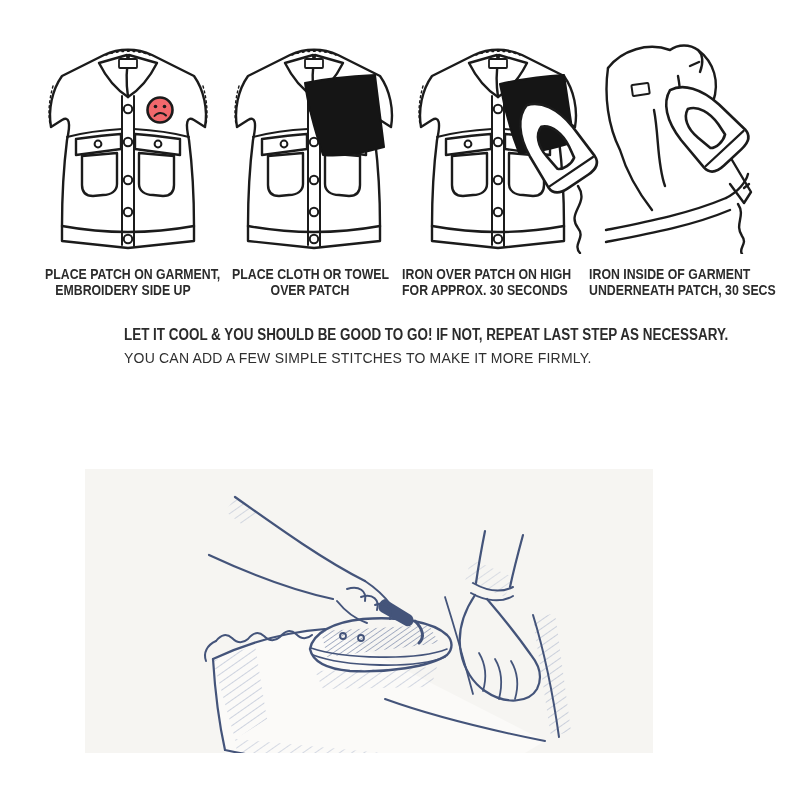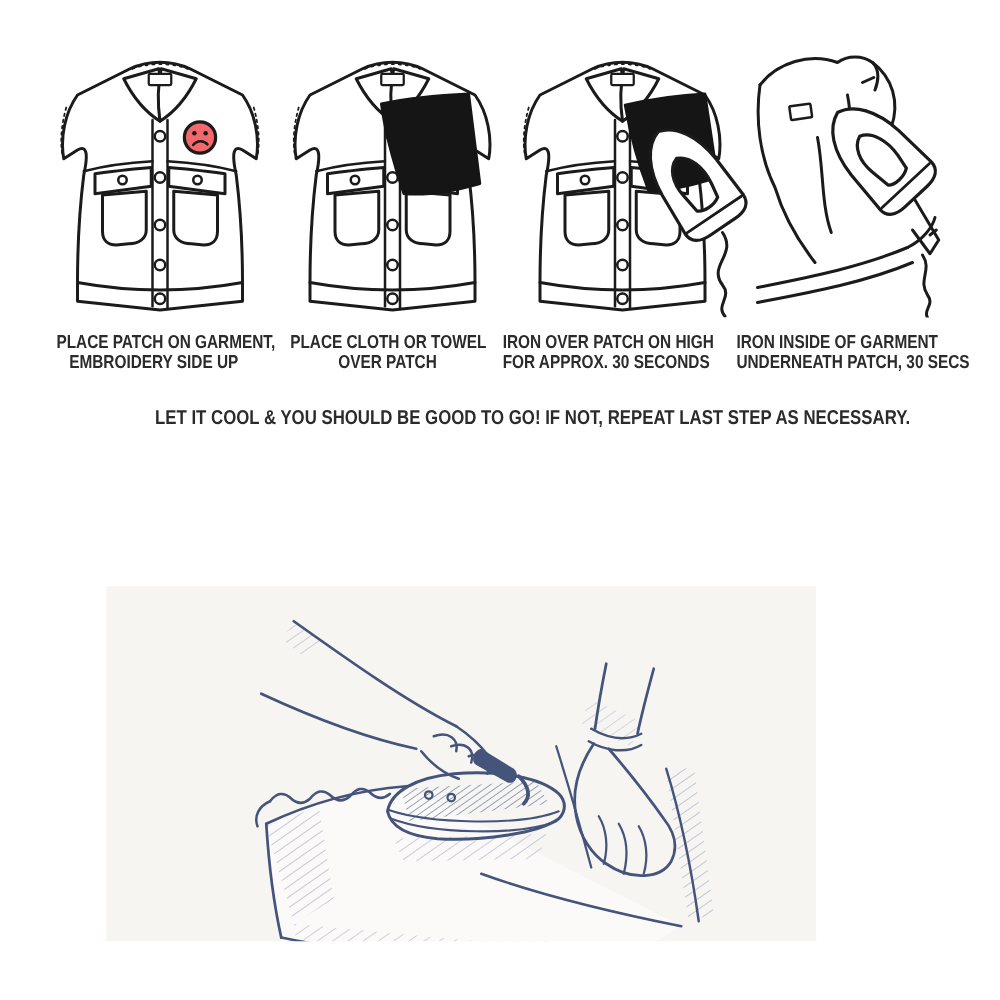--- a/index.html
+++ b/index.html
@@ -176,20 +176,21 @@
   <div class="caption" style="left:385px">
     <div>IRON OVER PATCH ON HIGH</div>
     <div>FOR APPROX. 30 SECONDS</div>
   </div>
   <div class="caption" style="left:572px">
     <div>IRON INSIDE OF GARMENT</div>
     <div>UNDERNEATH PATCH, 30 SECS</div>
   </div>
 
   <div id="note1" class="note">LET IT COOL &amp; YOU SHOULD BE GOOD TO GO! IF NOT, REPEAT LAST STEP AS NECESSARY.</div>
+  <div id="note2" class="note">YOU CAN ADD A FEW SIMPLE STITCHES TO MAKE IT MORE FIRMLY.</div>
 
   <div id="sketch">
     <svg width="568" height="284" viewBox="0 0 568 284">
       <defs>
         <pattern id="hp" width="7" height="7" patternUnits="userSpaceOnUse" patternTransform="rotate(55)">
           <line x1="0" y1="0" x2="0" y2="7" stroke="#96a3c0" stroke-width="1.5"></line>
         </pattern>
         <pattern id="hp2" width="4.5" height="4.5" patternUnits="userSpaceOnUse" patternTransform="rotate(55)">
           <line x1="0" y1="0" x2="0" y2="4.5" stroke="#64759c" stroke-width="1.4"></line>
         </pattern>

